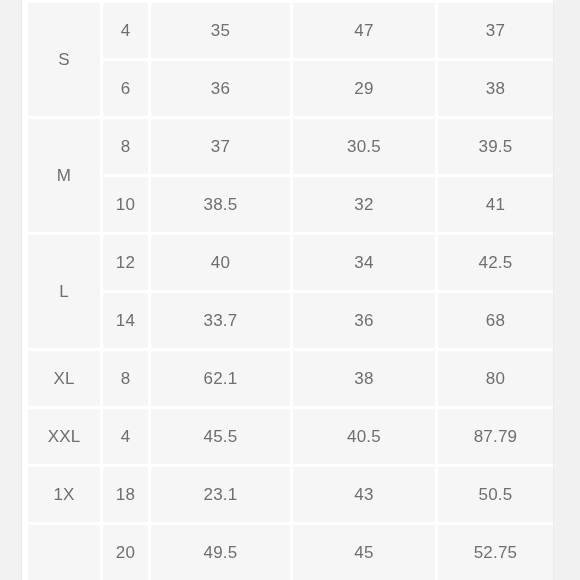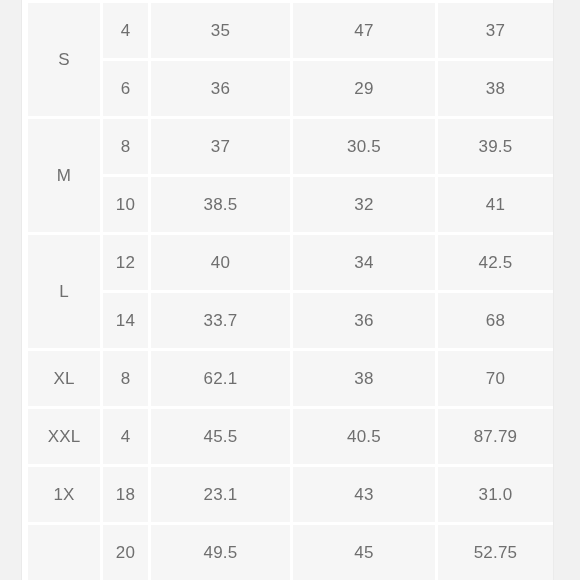--- a/index.html
+++ b/index.html
@@ -157,35 +157,35 @@
             <td class="num-cell">14</td>
             <td class="num-cell">33.7</td>
             <td class="num-cell">36</td>
             <td class="num-cell">68</td>
           </tr>
           <tr>
             <td class="size-cell">XL</td>
             <td class="num-cell">8</td>
             <td class="num-cell">62.1</td>
             <td class="num-cell">38</td>
-            <td class="num-cell">70</td>
+            <td class="num-cell">80</td>
           </tr>
           <tr>
             <td class="size-cell">XXL</td>
             <td class="num-cell">4</td>
             <td class="num-cell">45.5</td>
             <td class="num-cell">40.5</td>
             <td class="num-cell">87.79</td>
           </tr>
           <tr>
             <td class="size-cell">1X</td>
             <td class="num-cell">18</td>
             <td class="num-cell">23.1</td>
             <td class="num-cell">43</td>
-            <td class="num-cell">31.0</td>
+            <td class="num-cell">50.5</td>
           </tr>
           <tr>
             <td class="size-cell empty-cell"></td>
             <td class="num-cell">20</td>
             <td class="num-cell">49.5</td>
             <td class="num-cell">45</td>
             <td class="num-cell">52.75</td>
           </tr>
         </tbody>
     </table>

